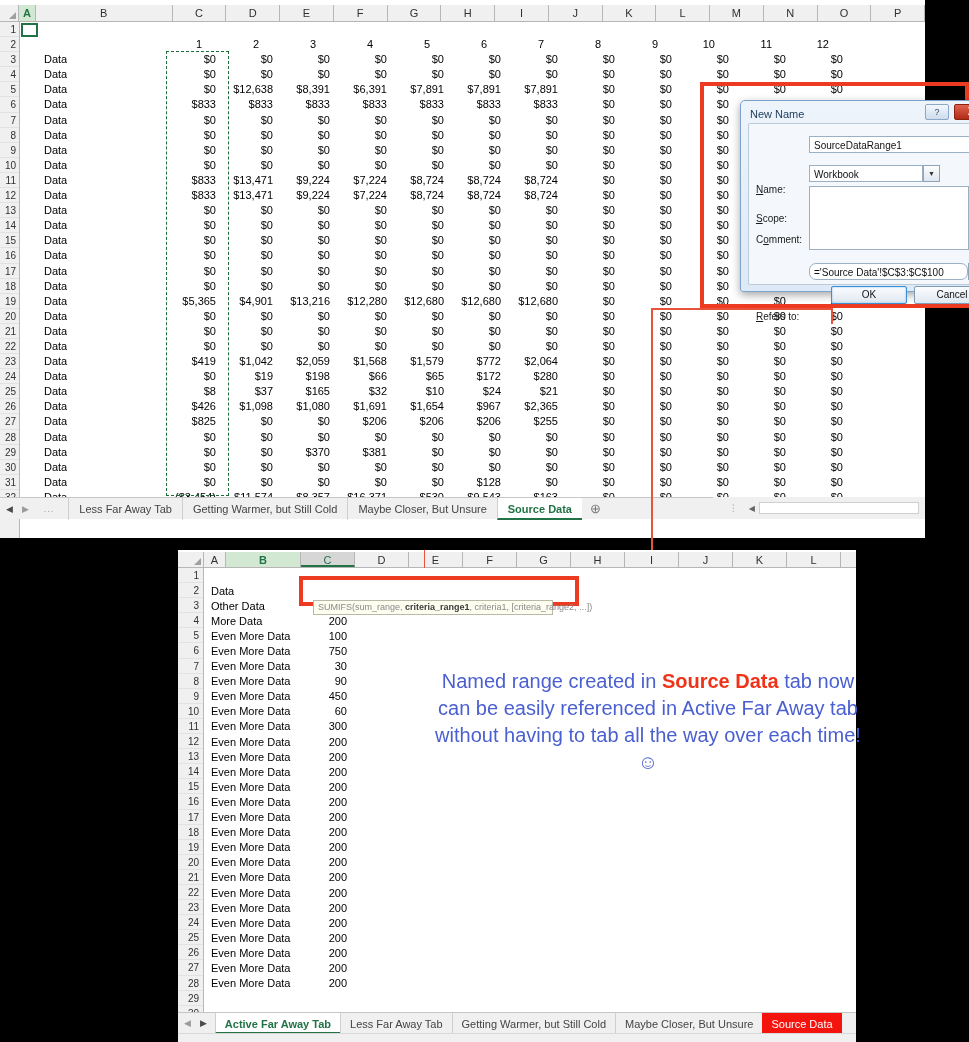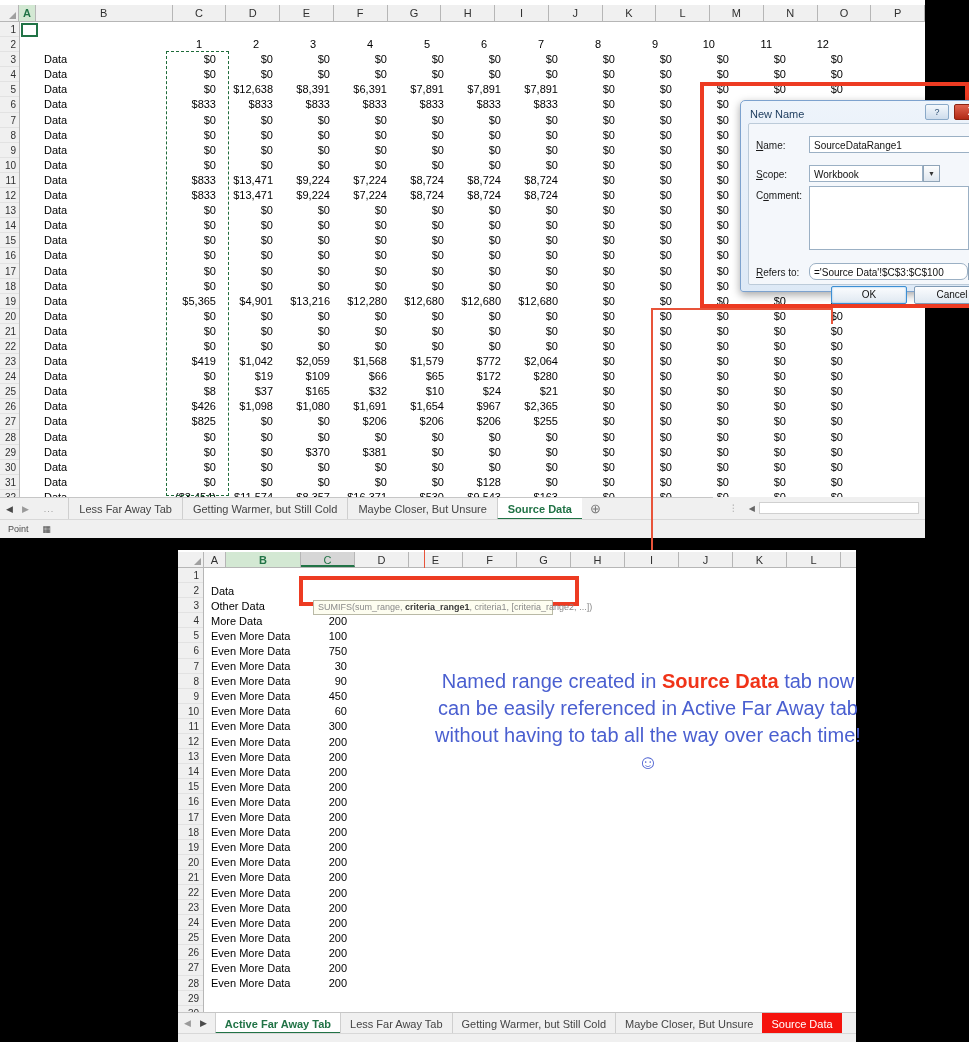--- a/index.html
+++ b/index.html
@@ -117,21 +117,21 @@
   #dlg-close{
     position:absolute; right:4px; top:3px; width:34px; height:16px;
     background:linear-gradient(#e06450,#b22a15); border:1px solid #8c2412;
     border-radius:2px; text-align:center; line-height:14px;
     font-size:10px; color:#fff; font-weight:bold;
   }
   #dlg-body{
     position:absolute; left:7px; top:22px; right:7px; bottom:6px;
     background:#f4f7fb; border:1px solid #bccbd9; border-radius:2px;
   }
-  .fld-label{ position:absolute; left:0; font-size:10px; color:#1a1a1a;}
+  .fld-label{ position:absolute; left:0; font-size:10px; color:#1a1a1a;margin-top:44px;}
   .fld-input{
     position:absolute; background:#fff; border:1px solid #9bb0c4;
     font-size:10px; color:#111; padding:2px 4px; line-height:13px;
     font-family:"Liberation Sans", sans-serif;
   }
   #scope-arrow{
     position:absolute; left:174px; top:41px; width:17px; height:17px;
     background:linear-gradient(#fdfdfd,#dfe7ef); border:1px solid #8fa4b8;
     text-align:center; line-height:15px; font-size:7px; color:#333;
   }
@@ -612,21 +612,21 @@
         <div class="gcell c-num">$0</div>
         <div class="gcell c-num">$0</div>
         <div class="gcell c-num">$0</div>
         <div class="gcell c-num">$0</div>
         <div class="gcell c-num">$0</div>
       </div>
       <div class="grow">
         <div class="gcell c-b">Data</div>
         <div class="gcell c-num">$0</div>
         <div class="gcell c-num">$19</div>
-        <div class="gcell c-num">$109</div>
+        <div class="gcell c-num">$198</div>
         <div class="gcell c-num">$66</div>
         <div class="gcell c-num">$65</div>
         <div class="gcell c-num">$172</div>
         <div class="gcell c-num">$280</div>
         <div class="gcell c-num">$0</div>
         <div class="gcell c-num">$0</div>
         <div class="gcell c-num">$0</div>
         <div class="gcell c-num">$0</div>
         <div class="gcell c-num">$0</div>
       </div>
@@ -767,24 +767,20 @@
     <div class="tab active">Source Data</div>
     <div class="addtab">⊕</div>
   </div>
 
   <div id="top-hscroll">
     <span class="dots">⋮</span>
     <span class="scroll-arrow">◀</span>
     <div class="scroll-track"></div>
   </div>
 
-  <div id="top-statusbar">
-    <span>Point</span>
-    <span>▦</span>
-  </div>
 </div>
 
 <div id="dlg-redbox"></div>
 
 <div id="newname-dialog">
   <div id="dlg-title">New Name</div>
   <div id="dlg-help">?</div>
   <div id="dlg-close">X</div>
 
   <div id="dlg-body">

